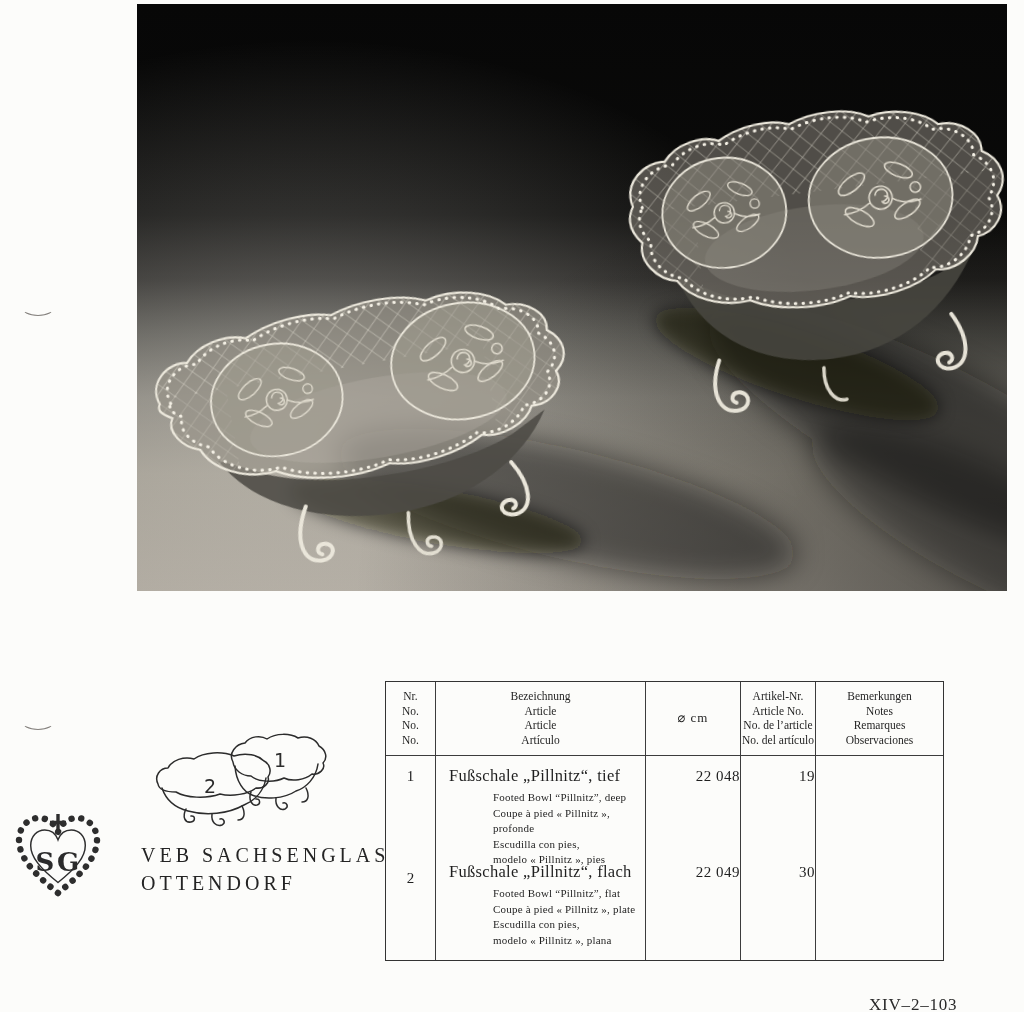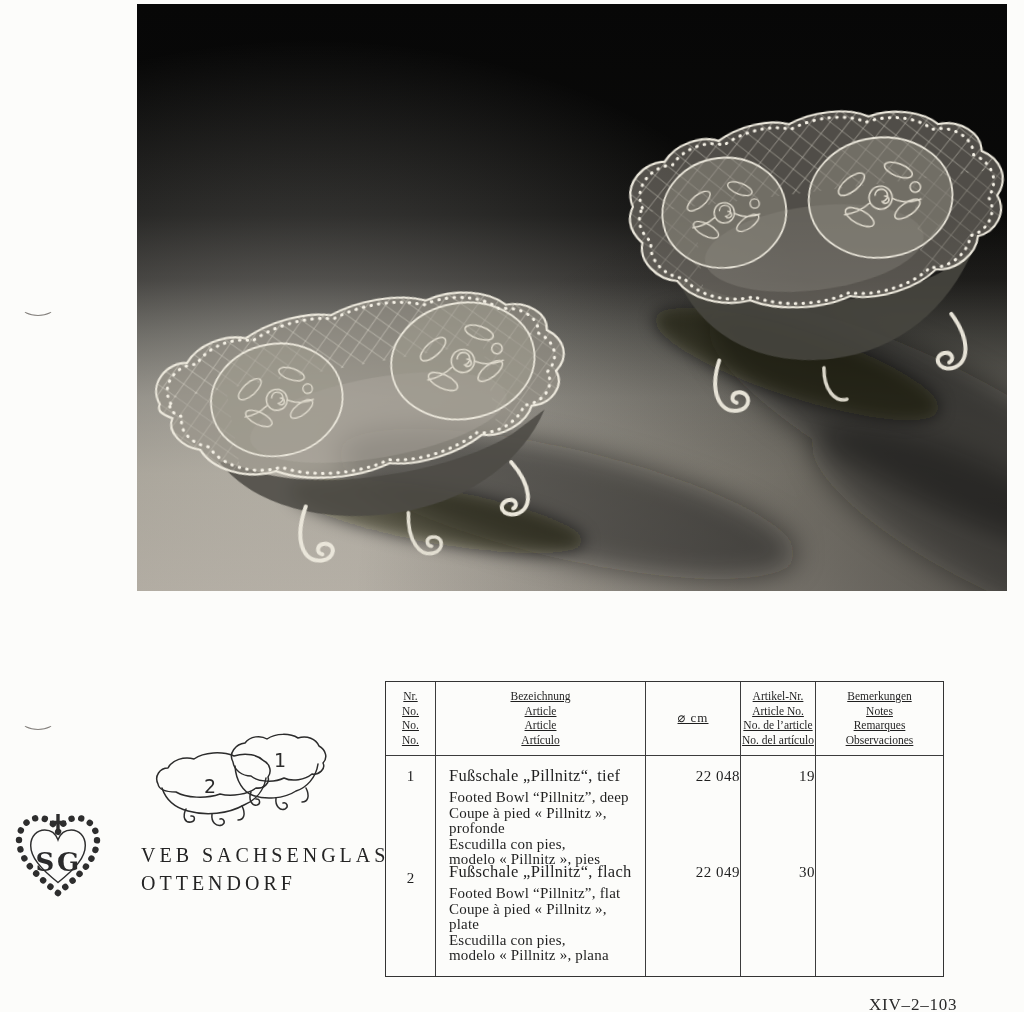--- a/index.html
+++ b/index.html
@@ -23,26 +23,26 @@
   .logo text{font-family:"DejaVu Serif","Liberation Serif",serif;font-weight:bold;font-size:26px;fill:#2b2b2b;}
 
   
   .brand{position:absolute;left:141px;top:841px;font-size:20px;letter-spacing:4px;line-height:28px;color:#242424;}
 
   
   .ptable{position:absolute;left:385px;top:681px;width:557px;border:1.6px solid #333;display:grid;
           grid-template-columns:50px 210px 95px 75px 1fr;grid-template-rows:74px 102px auto;background:#fcfcfa;}
   .cell{border-right:1.2px solid #3c3c3c;box-sizing:border-box;}
   .cell.last{border-right:none;}
-  .hcell{border-bottom:1.3px solid #3c3c3c;text-align:center;font-size:11.5px;line-height:14.5px;padding-top:7px;text-decoration:underline;}
+  .hcell{border-bottom:1.3px solid #3c3c3c;text-align:center;font-size:11.5px;line-height:14.5px;padding-top:7px;}
   .hcell.mid{display:flex;align-items:center;justify-content:center;padding-top:0;font-size:13px;letter-spacing:1px;}
   .nrcell{text-align:center;font-size:15px;padding-top:12px;}
   .namecell{padding:10px 6px 0 13px;}
   .namecell .main{font-size:16.5px;letter-spacing:0.3px;margin-bottom:4px;}
-  .namecell .sub{font-size:15px;line-height:15.5px;letter-spacing:0.2px;}
+  .namecell .sub{font-size:11px;line-height:15.5px;letter-spacing:0.2px;margin-left:44px;}
   .numcell{text-align:right;font-size:15px;padding-top:12px;letter-spacing:0.5px;}
   .r2cell{padding-bottom:12px;}
 
   .pagenum{position:absolute;left:869px;top:995px;font-size:17px;letter-spacing:0.8px;color:#2a2a2a;}
 </style>
 </head>
 <body>
 
 <div class="page">
 

